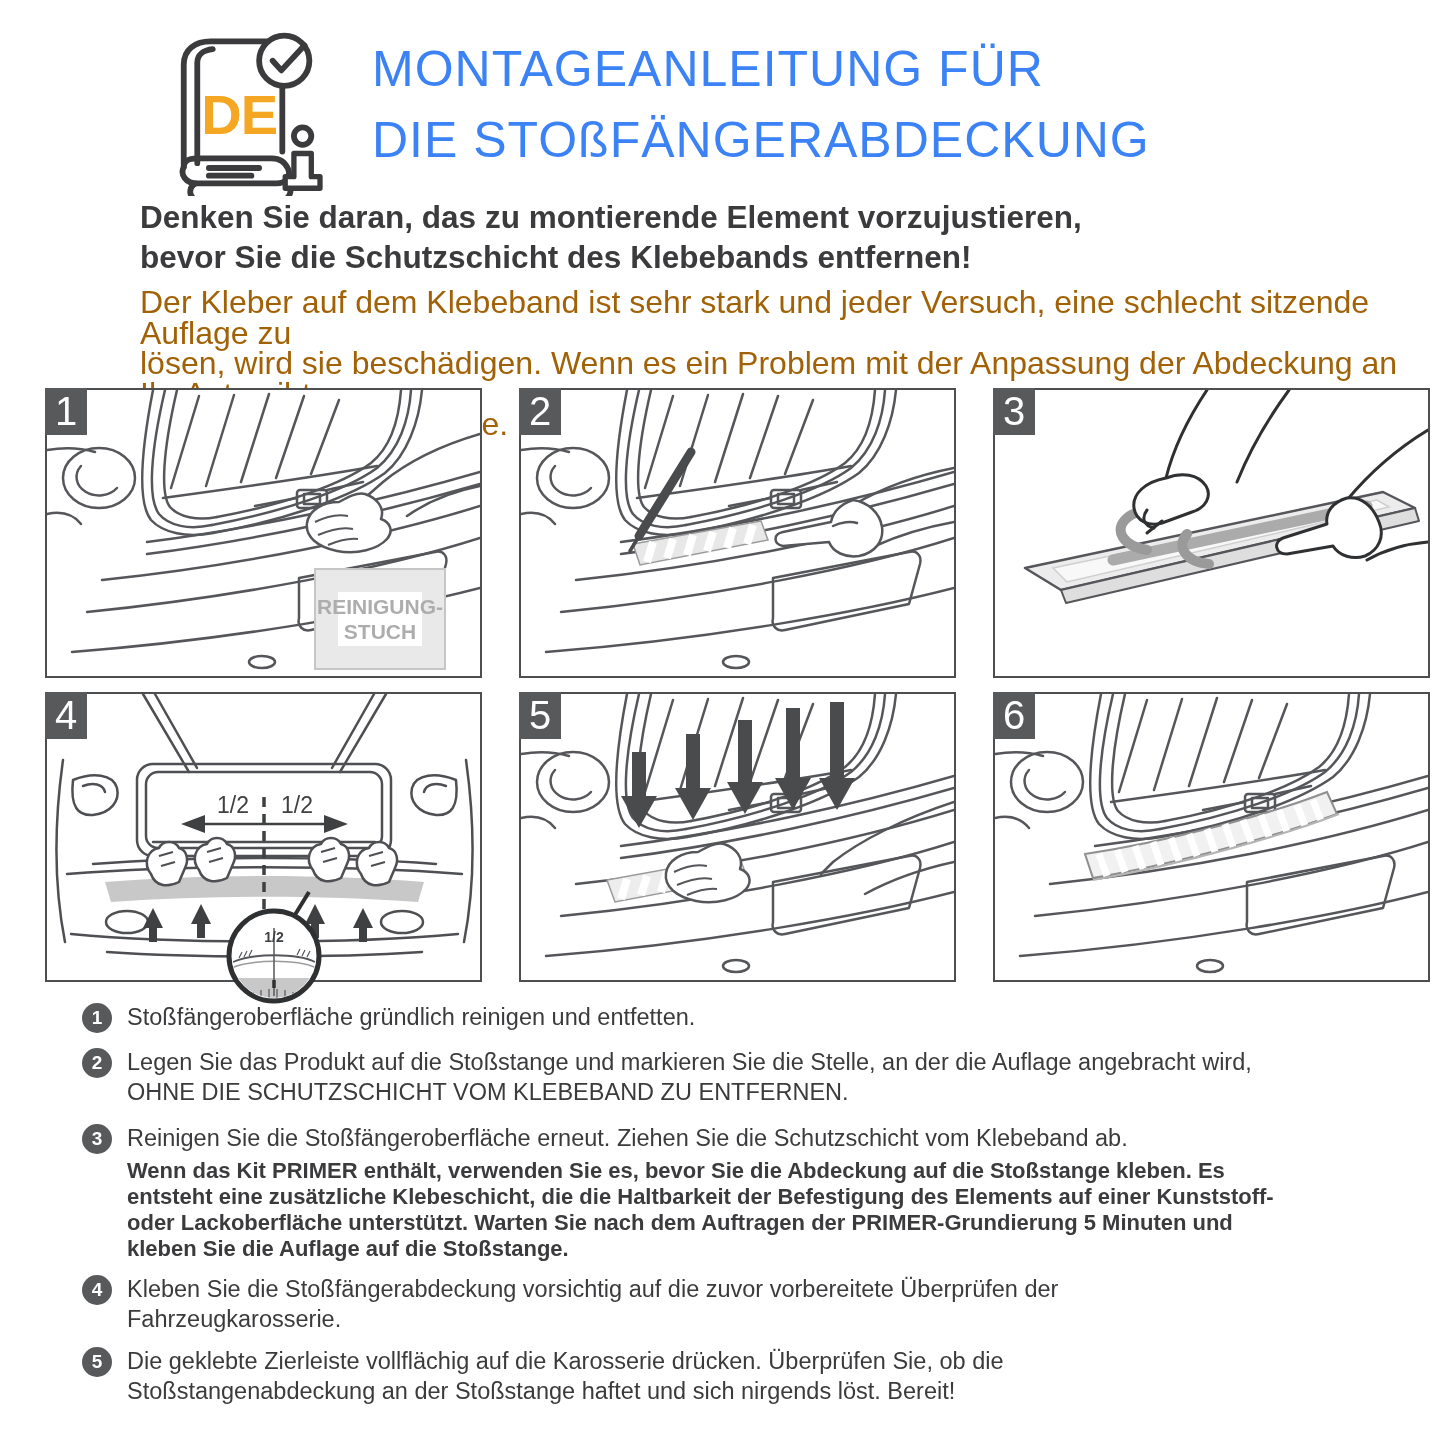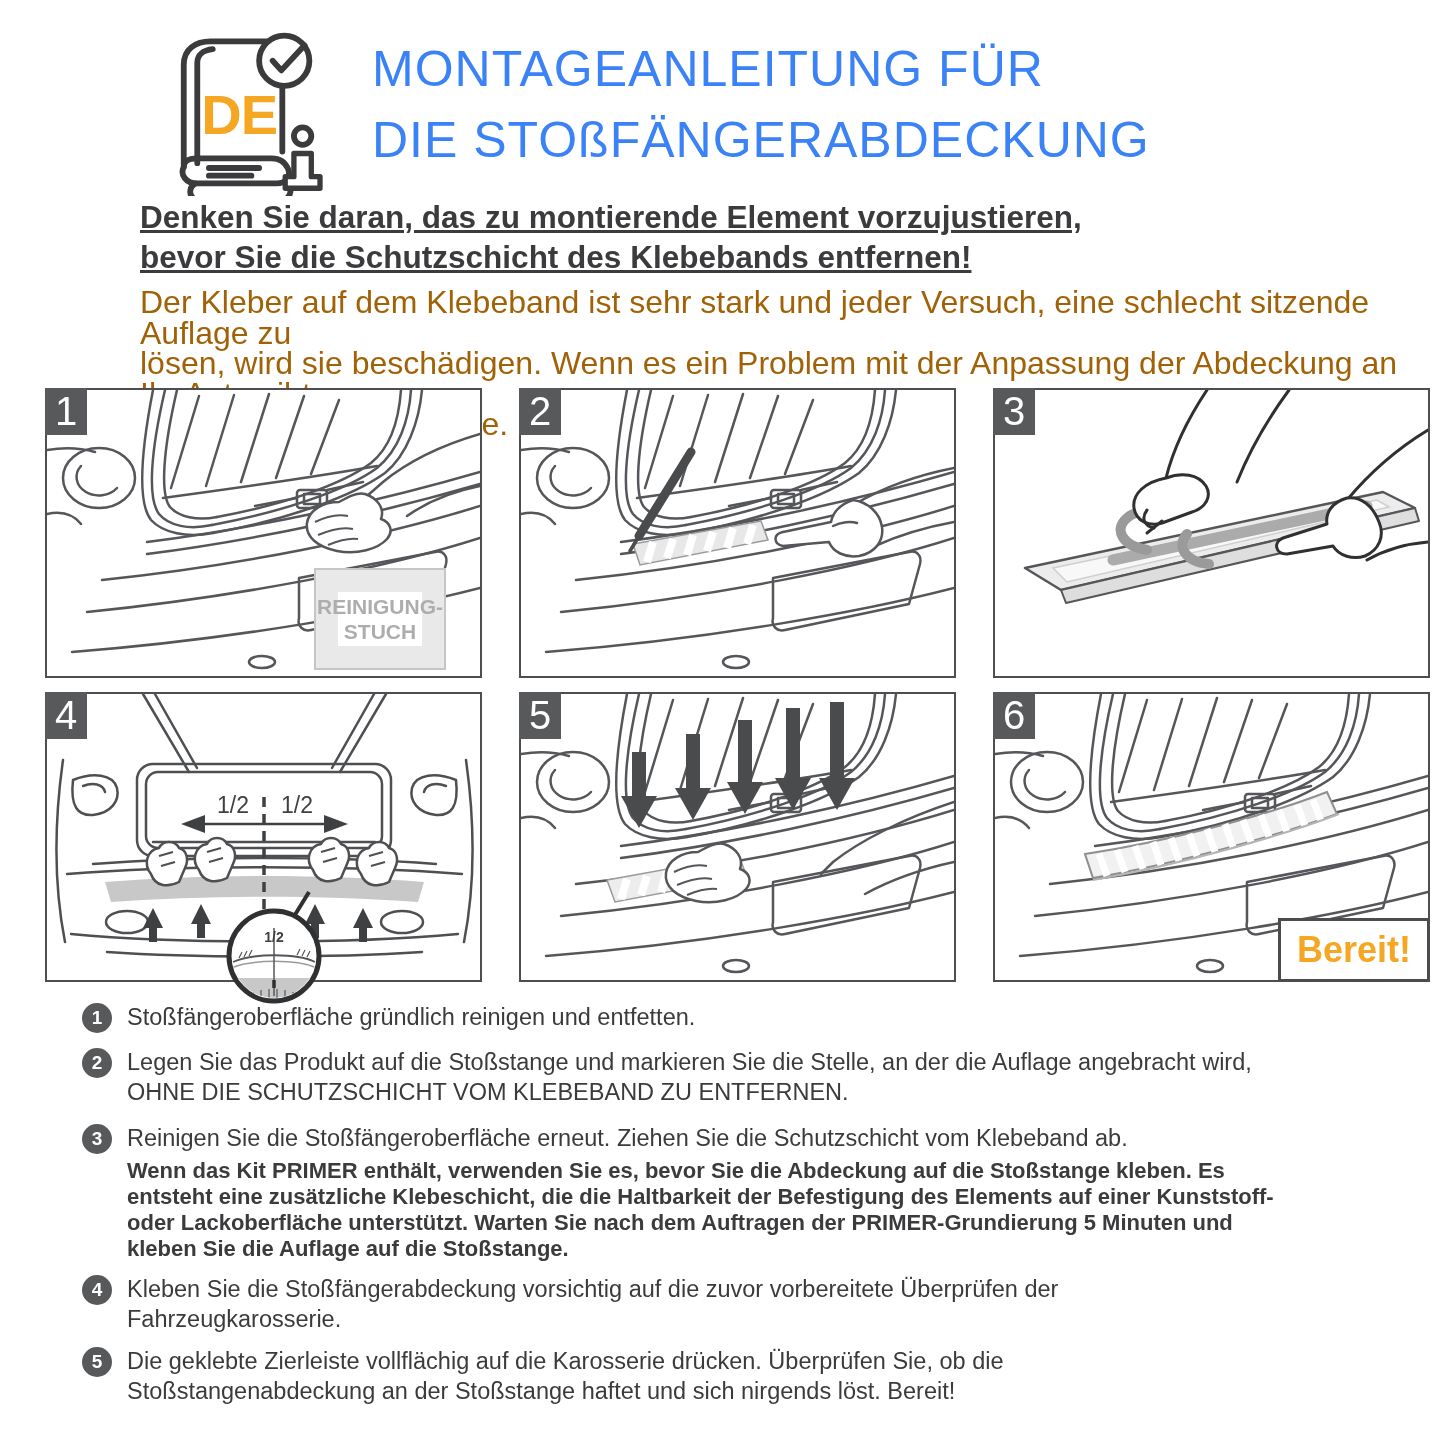--- a/index.html
+++ b/index.html
@@ -15,21 +15,21 @@
 
   
   .logo { position:absolute; left:136px; top:24px; width:196px; height:172px; }
   .title {
     position:absolute; left:372px; top:34px;
     font-size:50px; line-height:71px; font-weight:400;
     letter-spacing:1px; color:#3b82f6;
   }
   .warning {
     position:absolute; left:140px; top:197px;
-    font-size:31.5px; line-height:40px; font-weight:700; color:#3B3B3D;text-decoration:underline;
+    font-size:31.5px; line-height:40px; font-weight:700; color:#3B3B3D;
   }
   .intro {
     position:absolute; left:140px; top:287px; width:1270px;
     font-size:32px; line-height:30.5px; color:#a16207;
   }
 
   
   .panel {
     position:absolute; width:437px; height:290px;
     border:2px solid #4D4E50; background:#fff; overflow:visible;
@@ -328,23 +328,20 @@
   <figure class="panel p6">
     <div class="badge">6</div>
     <svg class="art" width="433" height="286" viewBox="0 0 433 286">
       <use href="#car-rear"></use>
       <g>
         <path d="M90,160 C170,148 270,122 332,98 L342,120 C282,142 180,170 98,184 Z" fill="#F1F1F1" stroke="#8F8F8F" stroke-width="2"></path>
         <path d="M104,160 L112,182 M122,156 L130,178 M140,152 L148,175 M158,148 L166,171 M176,144 L184,167 M194,140 L202,162 M212,135 L220,158 M230,130 L238,153 M248,126 L256,148 M266,121 L274,143 M284,116 L292,138 M302,111 L310,132 M318,106 L326,127" stroke="#fff" stroke-width="7" fill="none"></path>
         <path d="M98,186 C190,170 292,140 344,120" stroke="#B5B5B5" stroke-width="2" fill="none"></path>
       </g>
     </svg>
-    <div class="ready-box">
-      <span>Bereit!</span>
-    </div>
   </figure>
 
   <ol class="steps">
     <li class="step s1">
       <div class="step-num">1</div>
       <div class="step-body">
           <div class="step-text pre">Stoßfängeroberfläche gründlich reinigen und entfetten.</div>
         </div>
     </li>
     <li class="step s2">

